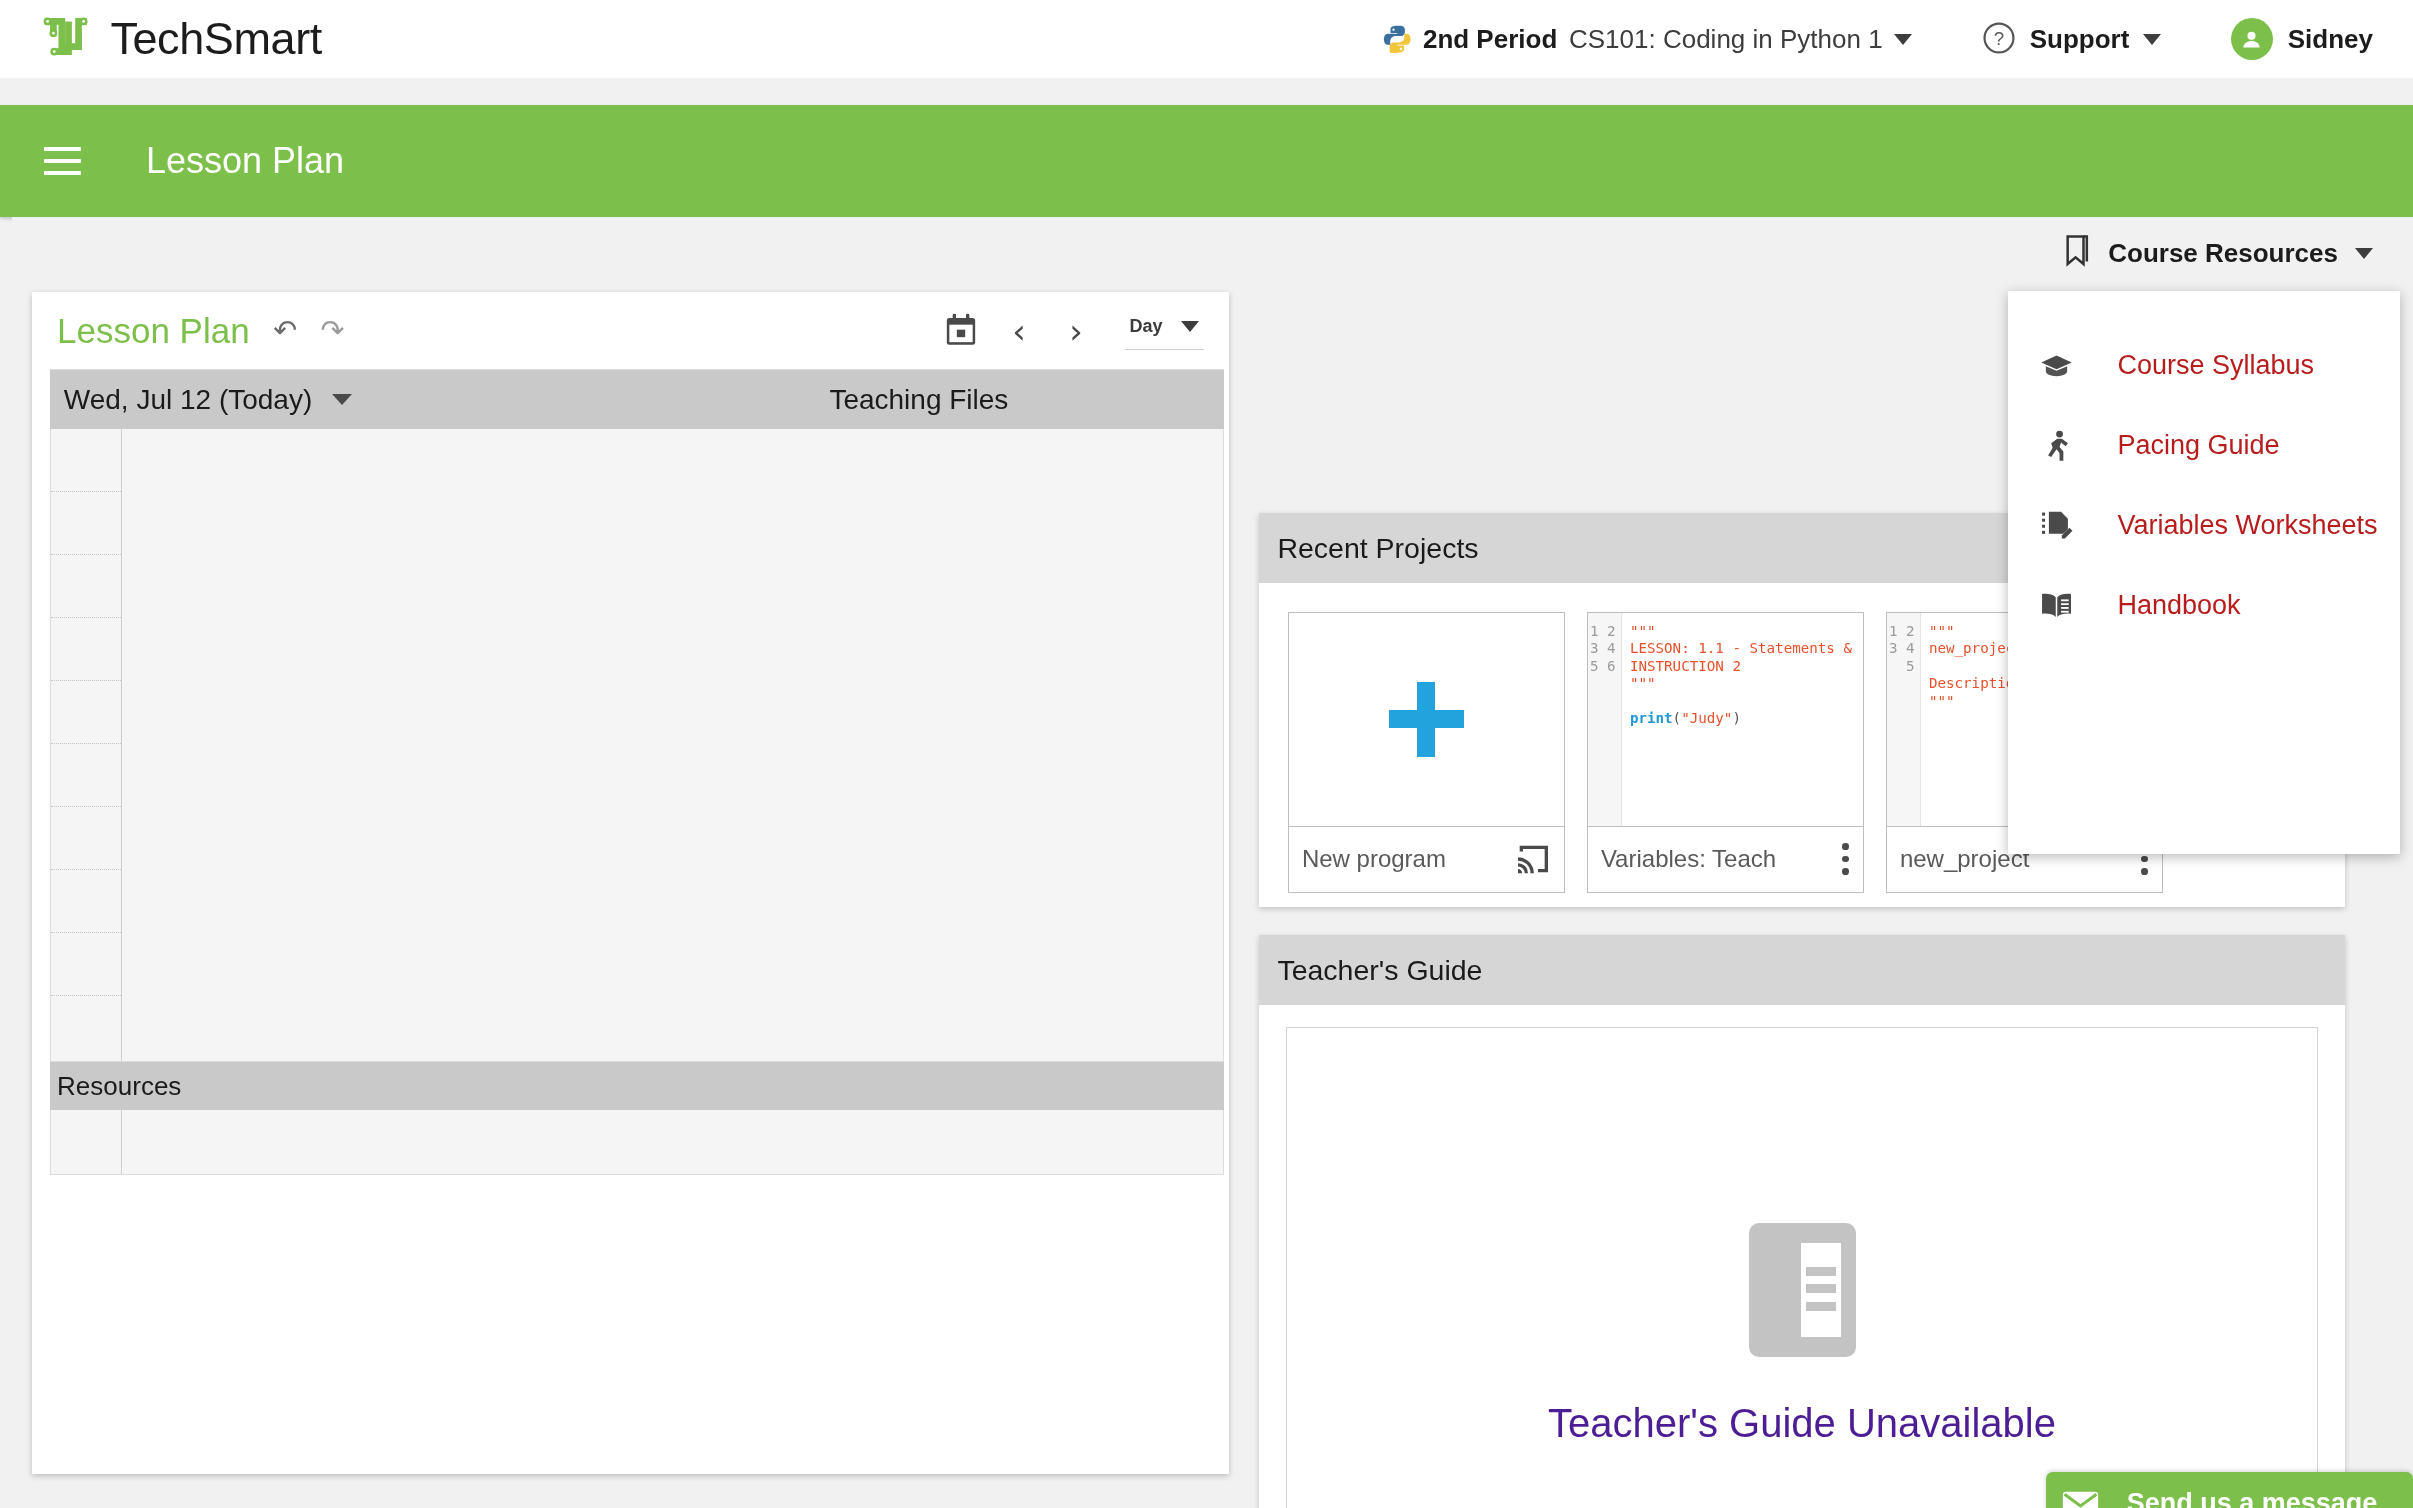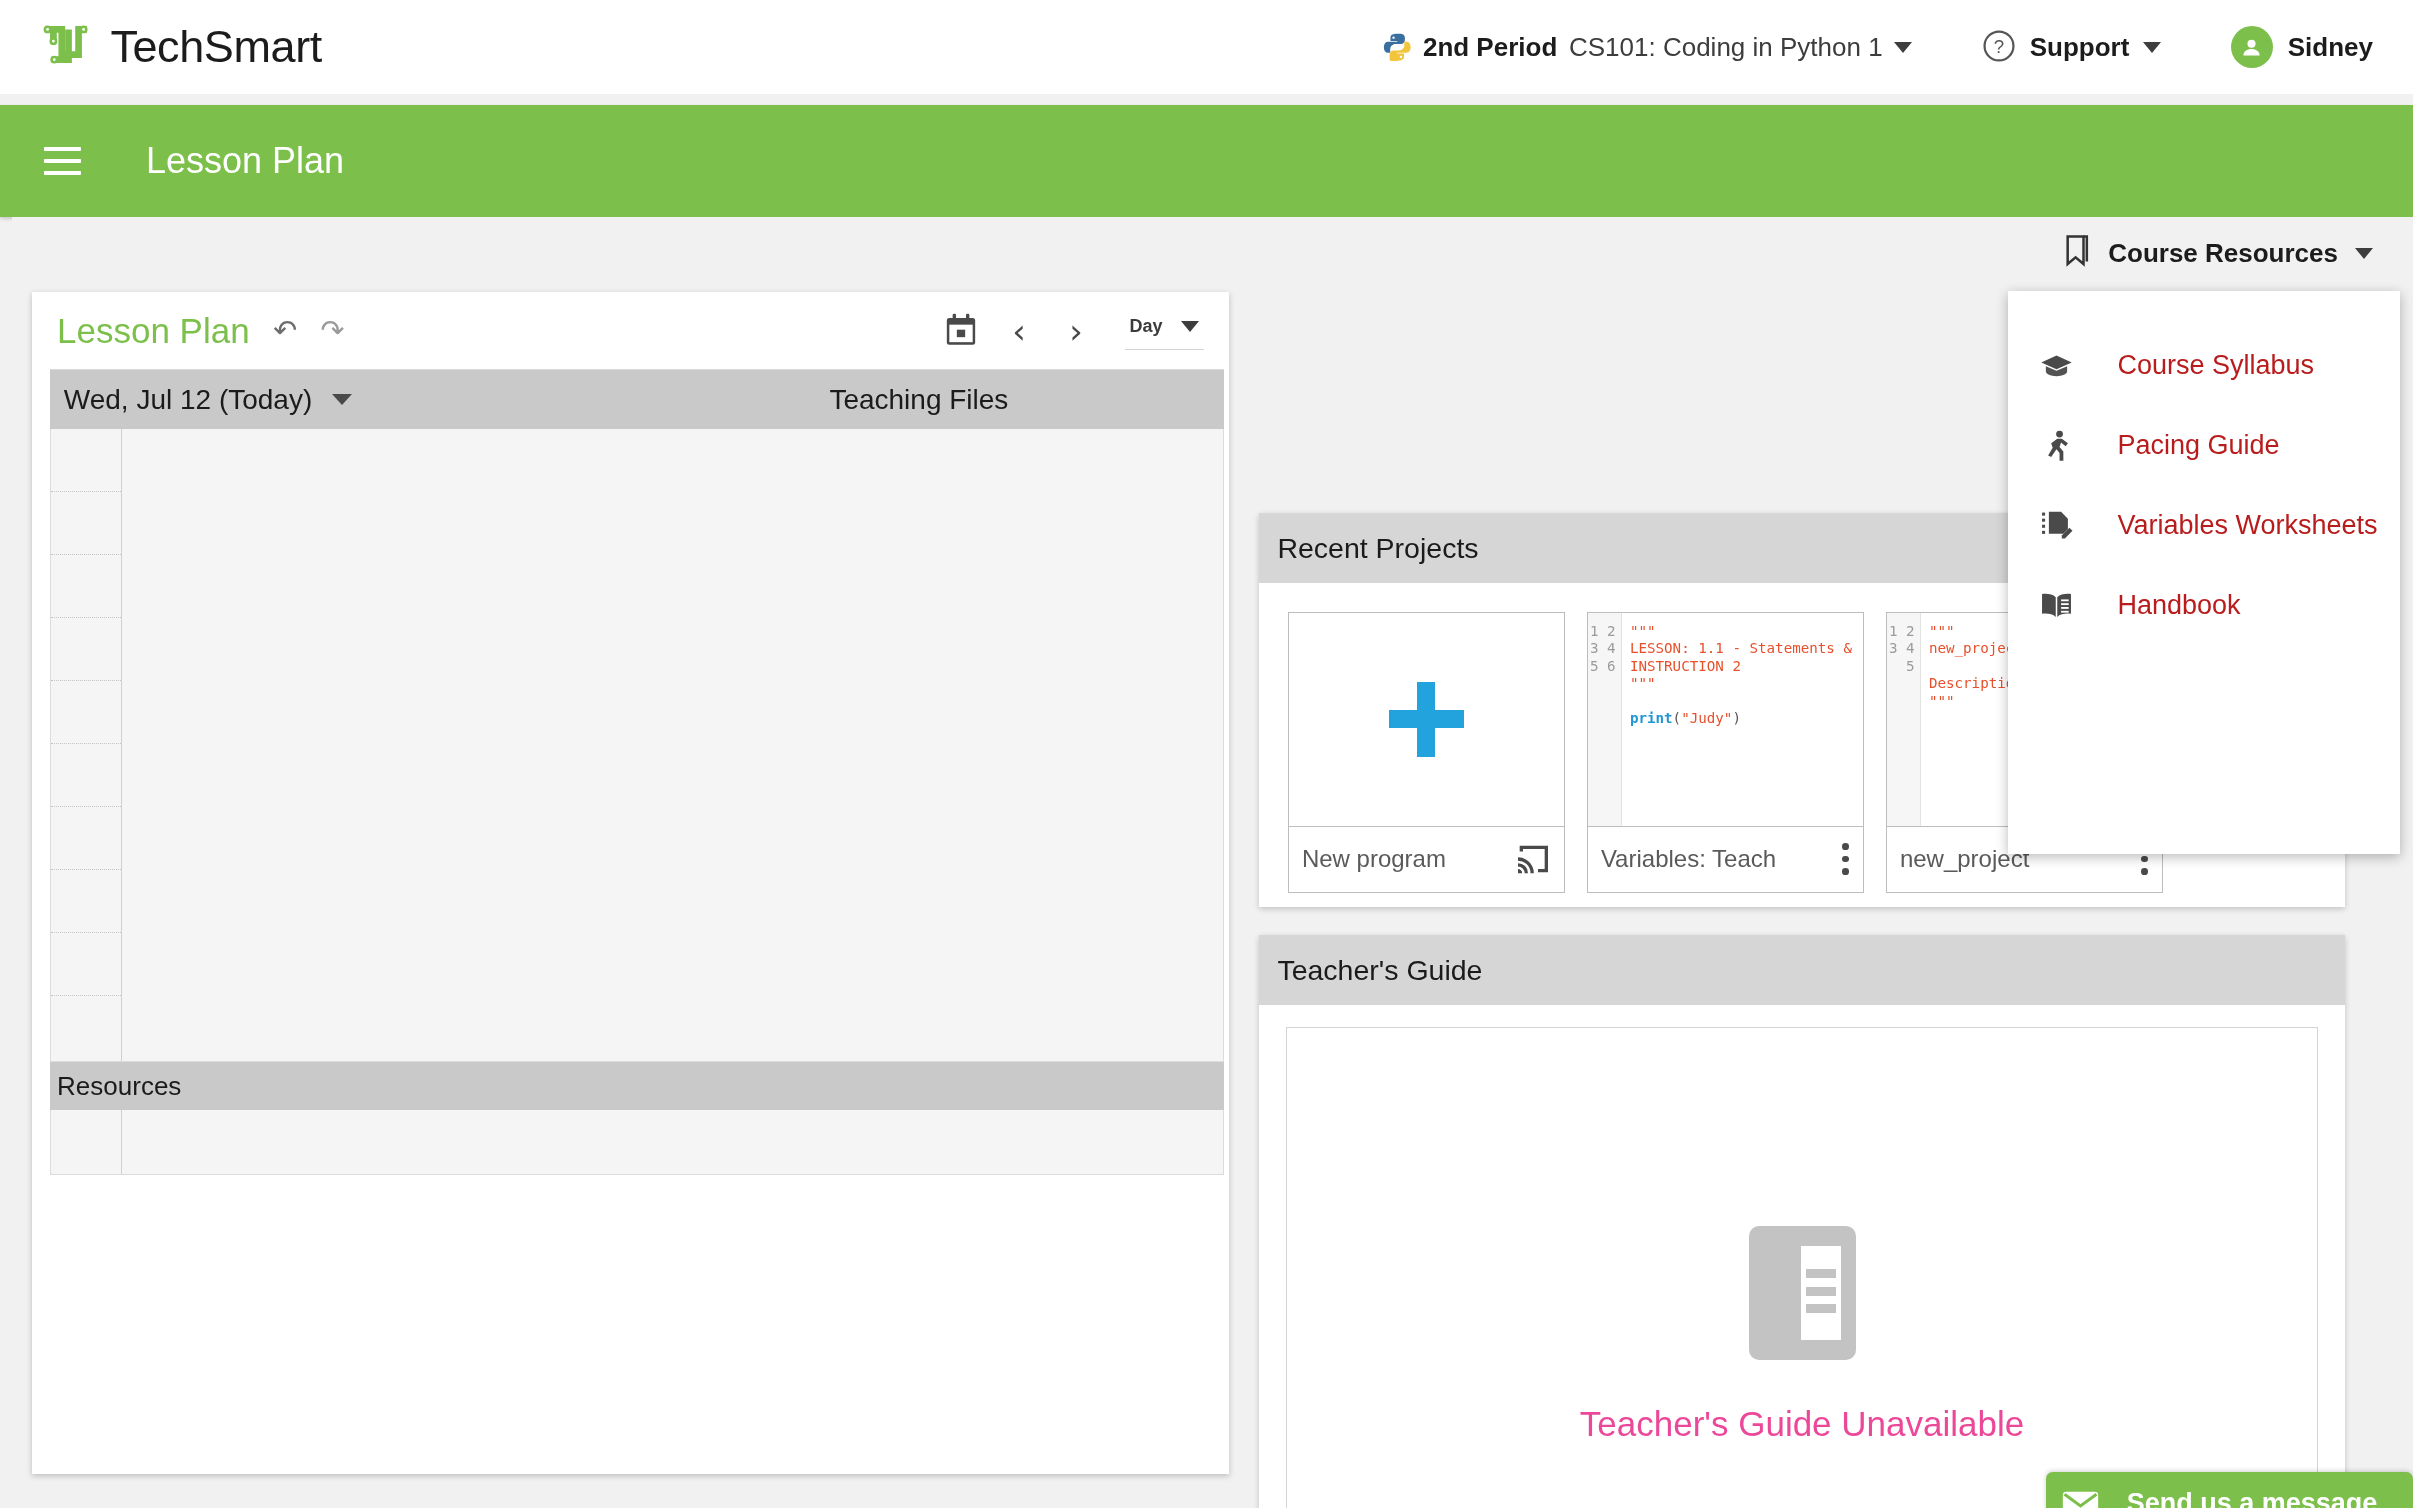--- a/index.html
+++ b/index.html
@@ -5,21 +5,21 @@
   * { box-sizing: border-box; margin: 0; padding: 0; }
   html, body {
     width: 2413px; height: 1508px;
     font-family: "Liberation Sans", sans-serif;
     background: #f1f1f1;
     overflow: hidden;
   }
 
   
   .topbar {
-    position: absolute; left: 0; top: 0; width: 2413px; height: 94px;
+    position: absolute; left: 0; top: 0; width: 2413px; height: 78px;
     background: #ffffff; display: flex; align-items: center;
   }
   .brand { display: flex; align-items: center; margin-left: 40px; }
   .brand-mark { width: 52px; height: 52px; }
   .brand-name {
     font-size: 45px; color: #1c1c1c; margin-left: 18.4px; letter-spacing: -0.4px;
   }
   .topbar-right {
     margin-left: auto; display: flex; align-items: center; margin-right: 40px;
   }
@@ -212,21 +212,21 @@
   .tg-doc-icon {
     width: 107px; height: 134px; background: #c3c3c3; border-radius: 10px;
     position: relative; margin-bottom: 44px;
   }
   .tg-doc-inner {
     position: absolute; left: 52px; top: 20px; width: 40px; height: 94px;
     background: #fff; display: flex; flex-direction: column; gap: 8.4px;
     padding: 23.5px 5px 0 5px;
   }
   .tg-doc-inner b { display: block; height: 9.2px; background: #c3c3c3; }
-  .tg-msg { font-size: 35px; color: #ec4899; }
+  .tg-msg { font-size: 40px; color: #4c1d95; }
 
   
   .chat-widget {
     position: absolute; left: 2046px; top: 1472px; width: 367px; height: 62px;
     background: #7CBF4B; border-radius: 6.7px 6.7px 0 0;
     display: flex; align-items: center; box-shadow: 0 -0.8px 5px rgba(0,0,0,0.18);
     z-index: 60;
   }
   .chat-icon-box {
     width: 69px; display: flex; align-items: center; justify-content: center;

